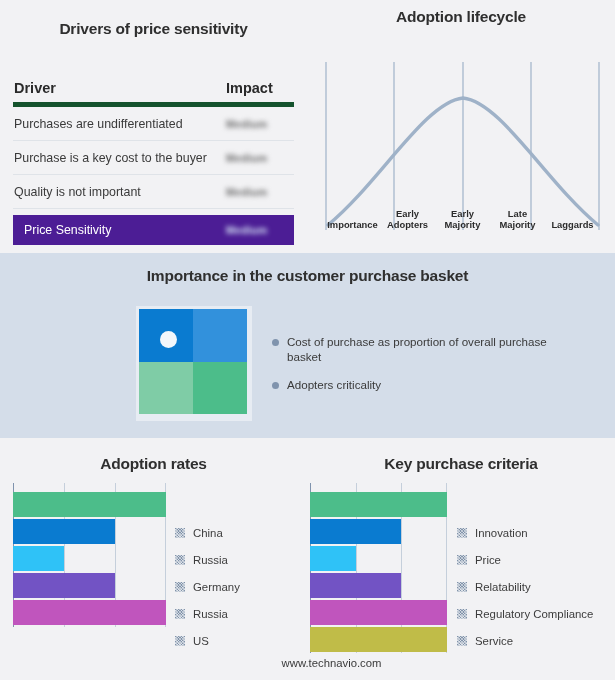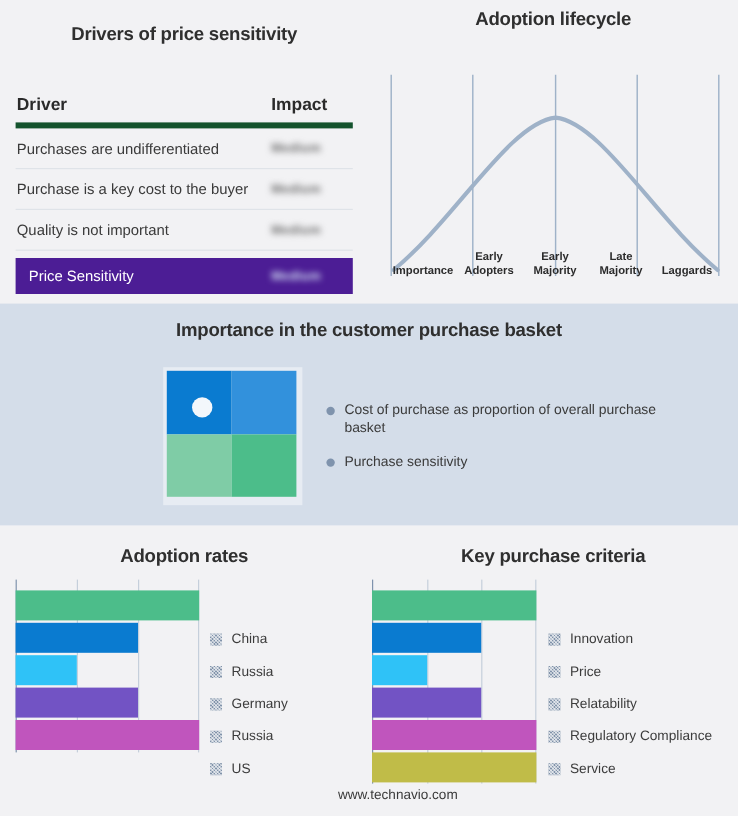--- a/index.html
+++ b/index.html
@@ -175,21 +175,21 @@
       <div class="mx-dot"></div>
     </div>
   </div>
   <div class="mx-legend">
     <div class="mxl">
       <span class="dot"></span>
       <span>Cost of purchase as proportion of overall purchase basket</span>
     </div>
     <div class="mxl">
       <span class="dot"></span>
-      <span>Purchase sensitivity</span>
+      <span>Adopters criticality</span>
     </div>
   </div>
 </div>
 
 <div class="panel" id="adoption-panel">
   <div class="ttl bc-title">Adoption rates</div>
   <div class="bc-wrap bc-plot" id="adoption-plot" style="left:13px;width:153px;height:144px;">
     <div class="bc-grid" id="adoption-grid">
         <div class="gl axis" style="left: 0%;"></div>
         <div class="gl" style="left: 33.3333%;"></div>

